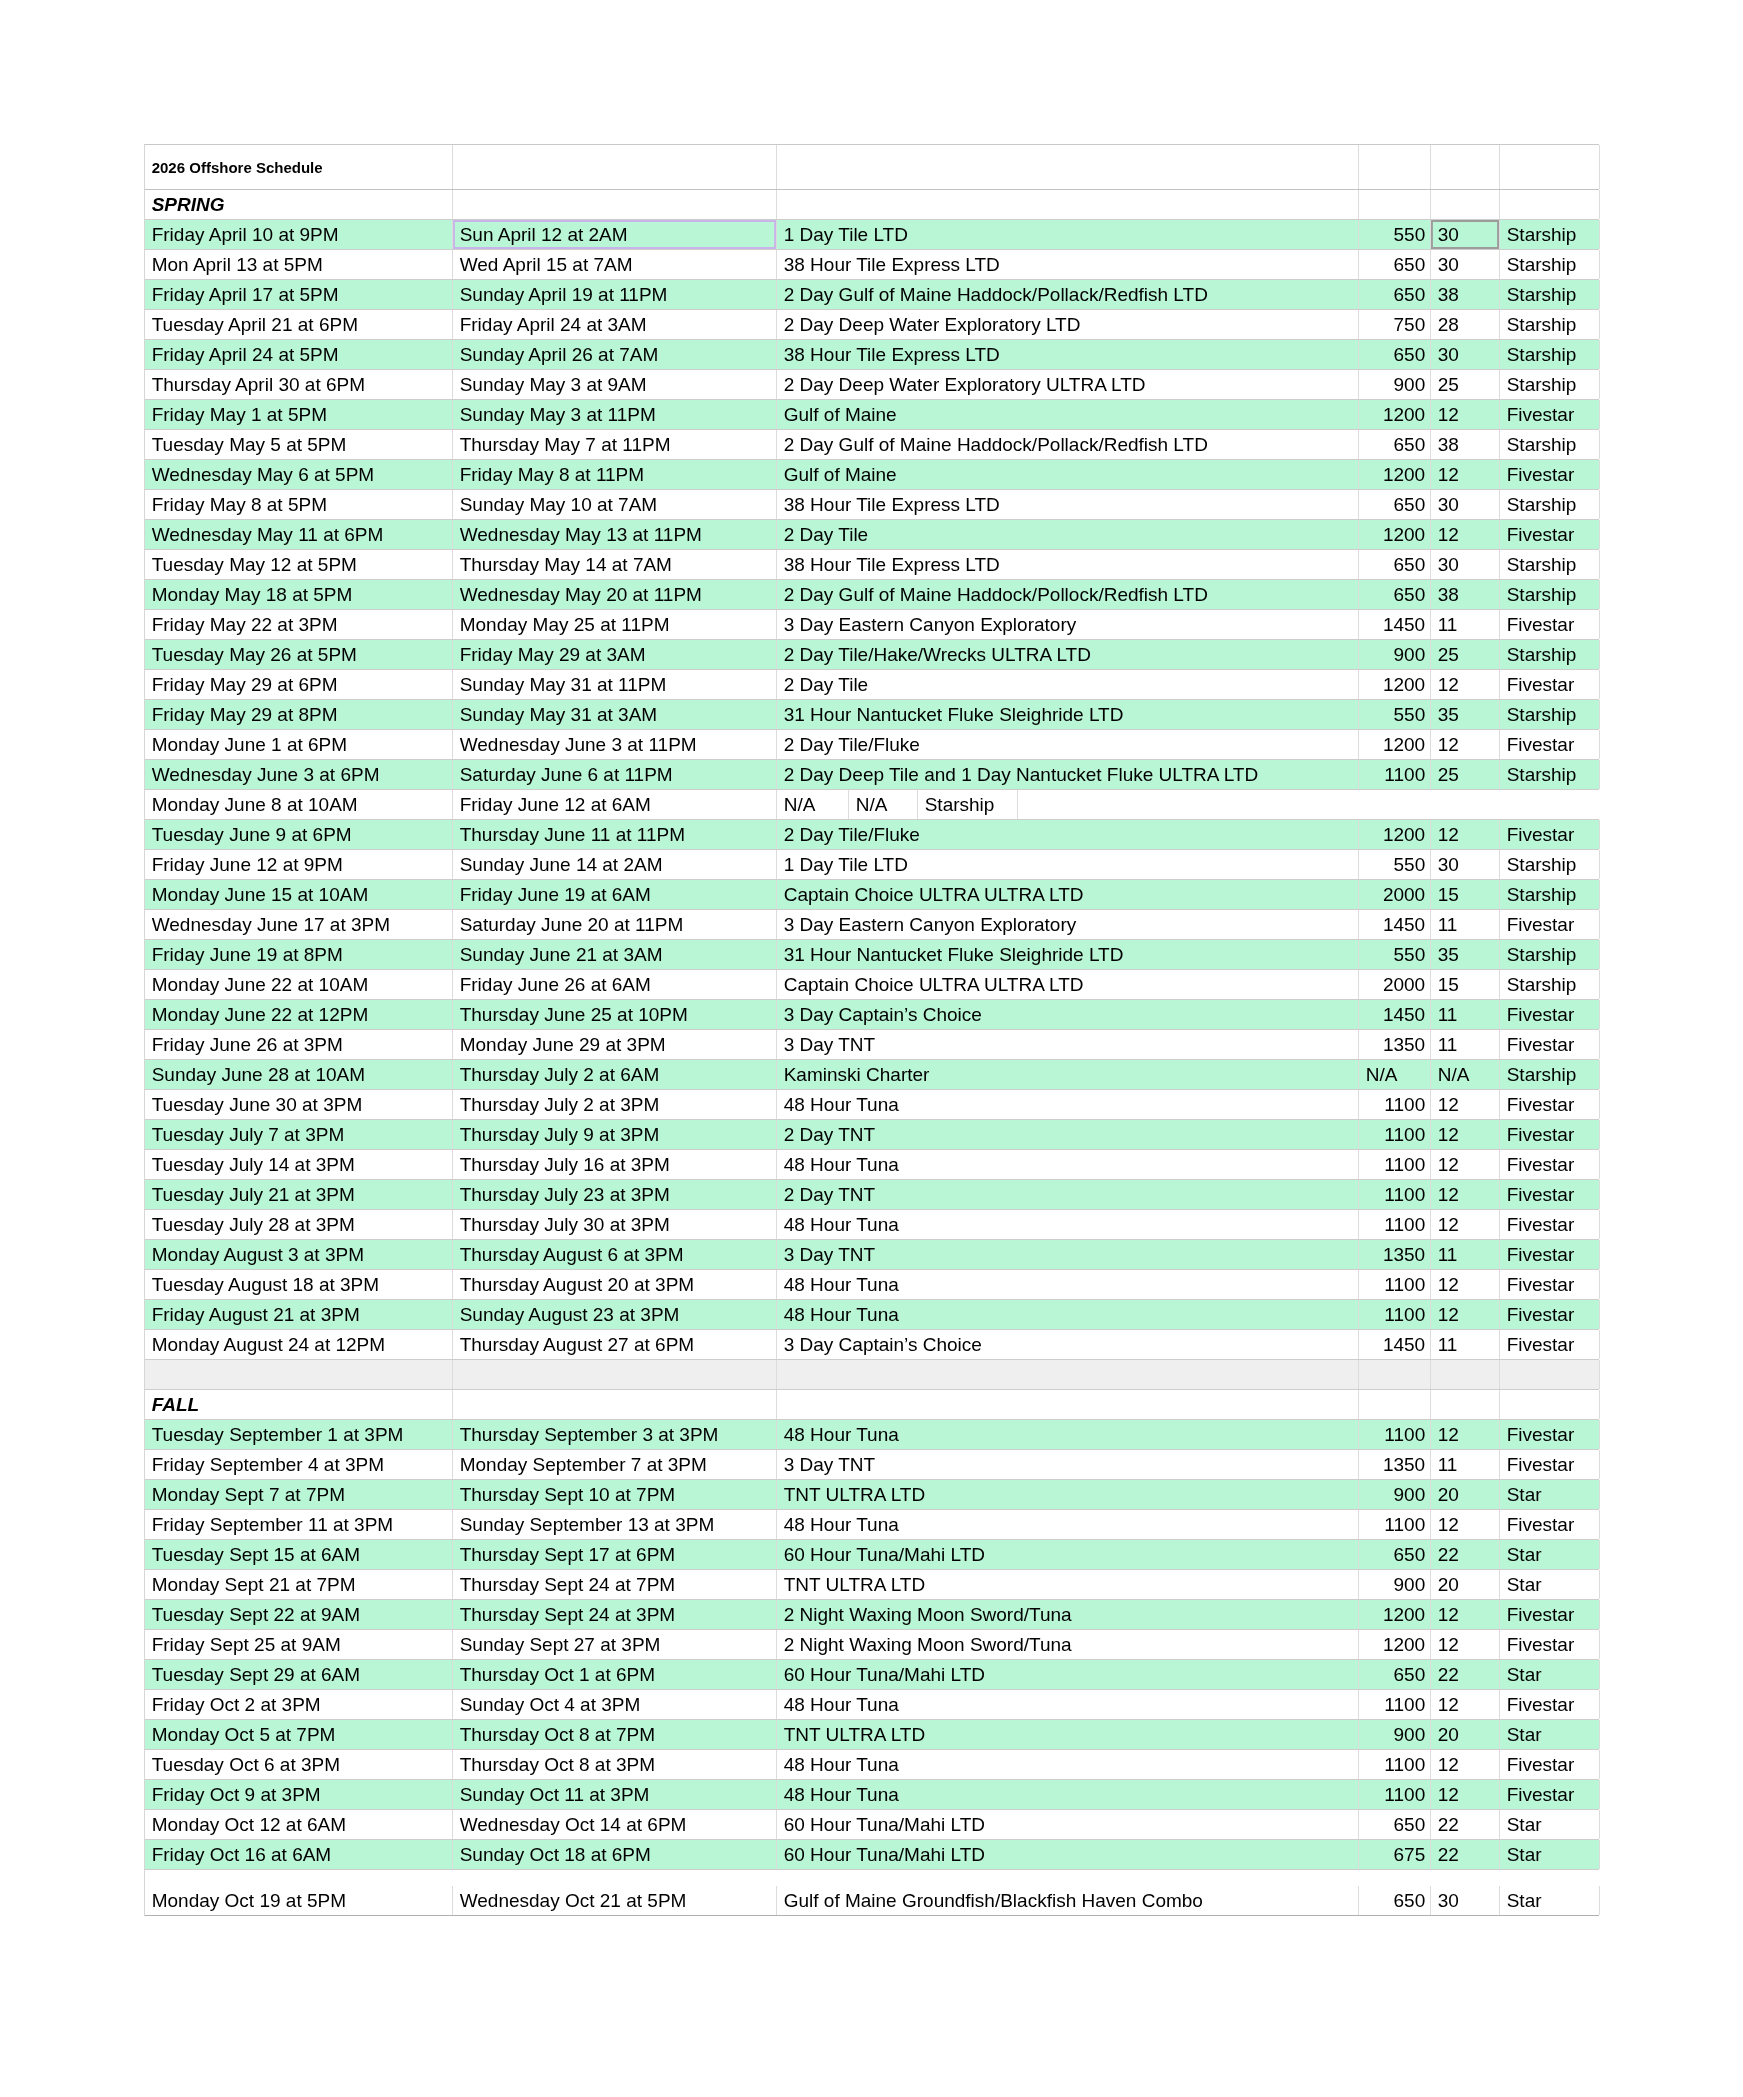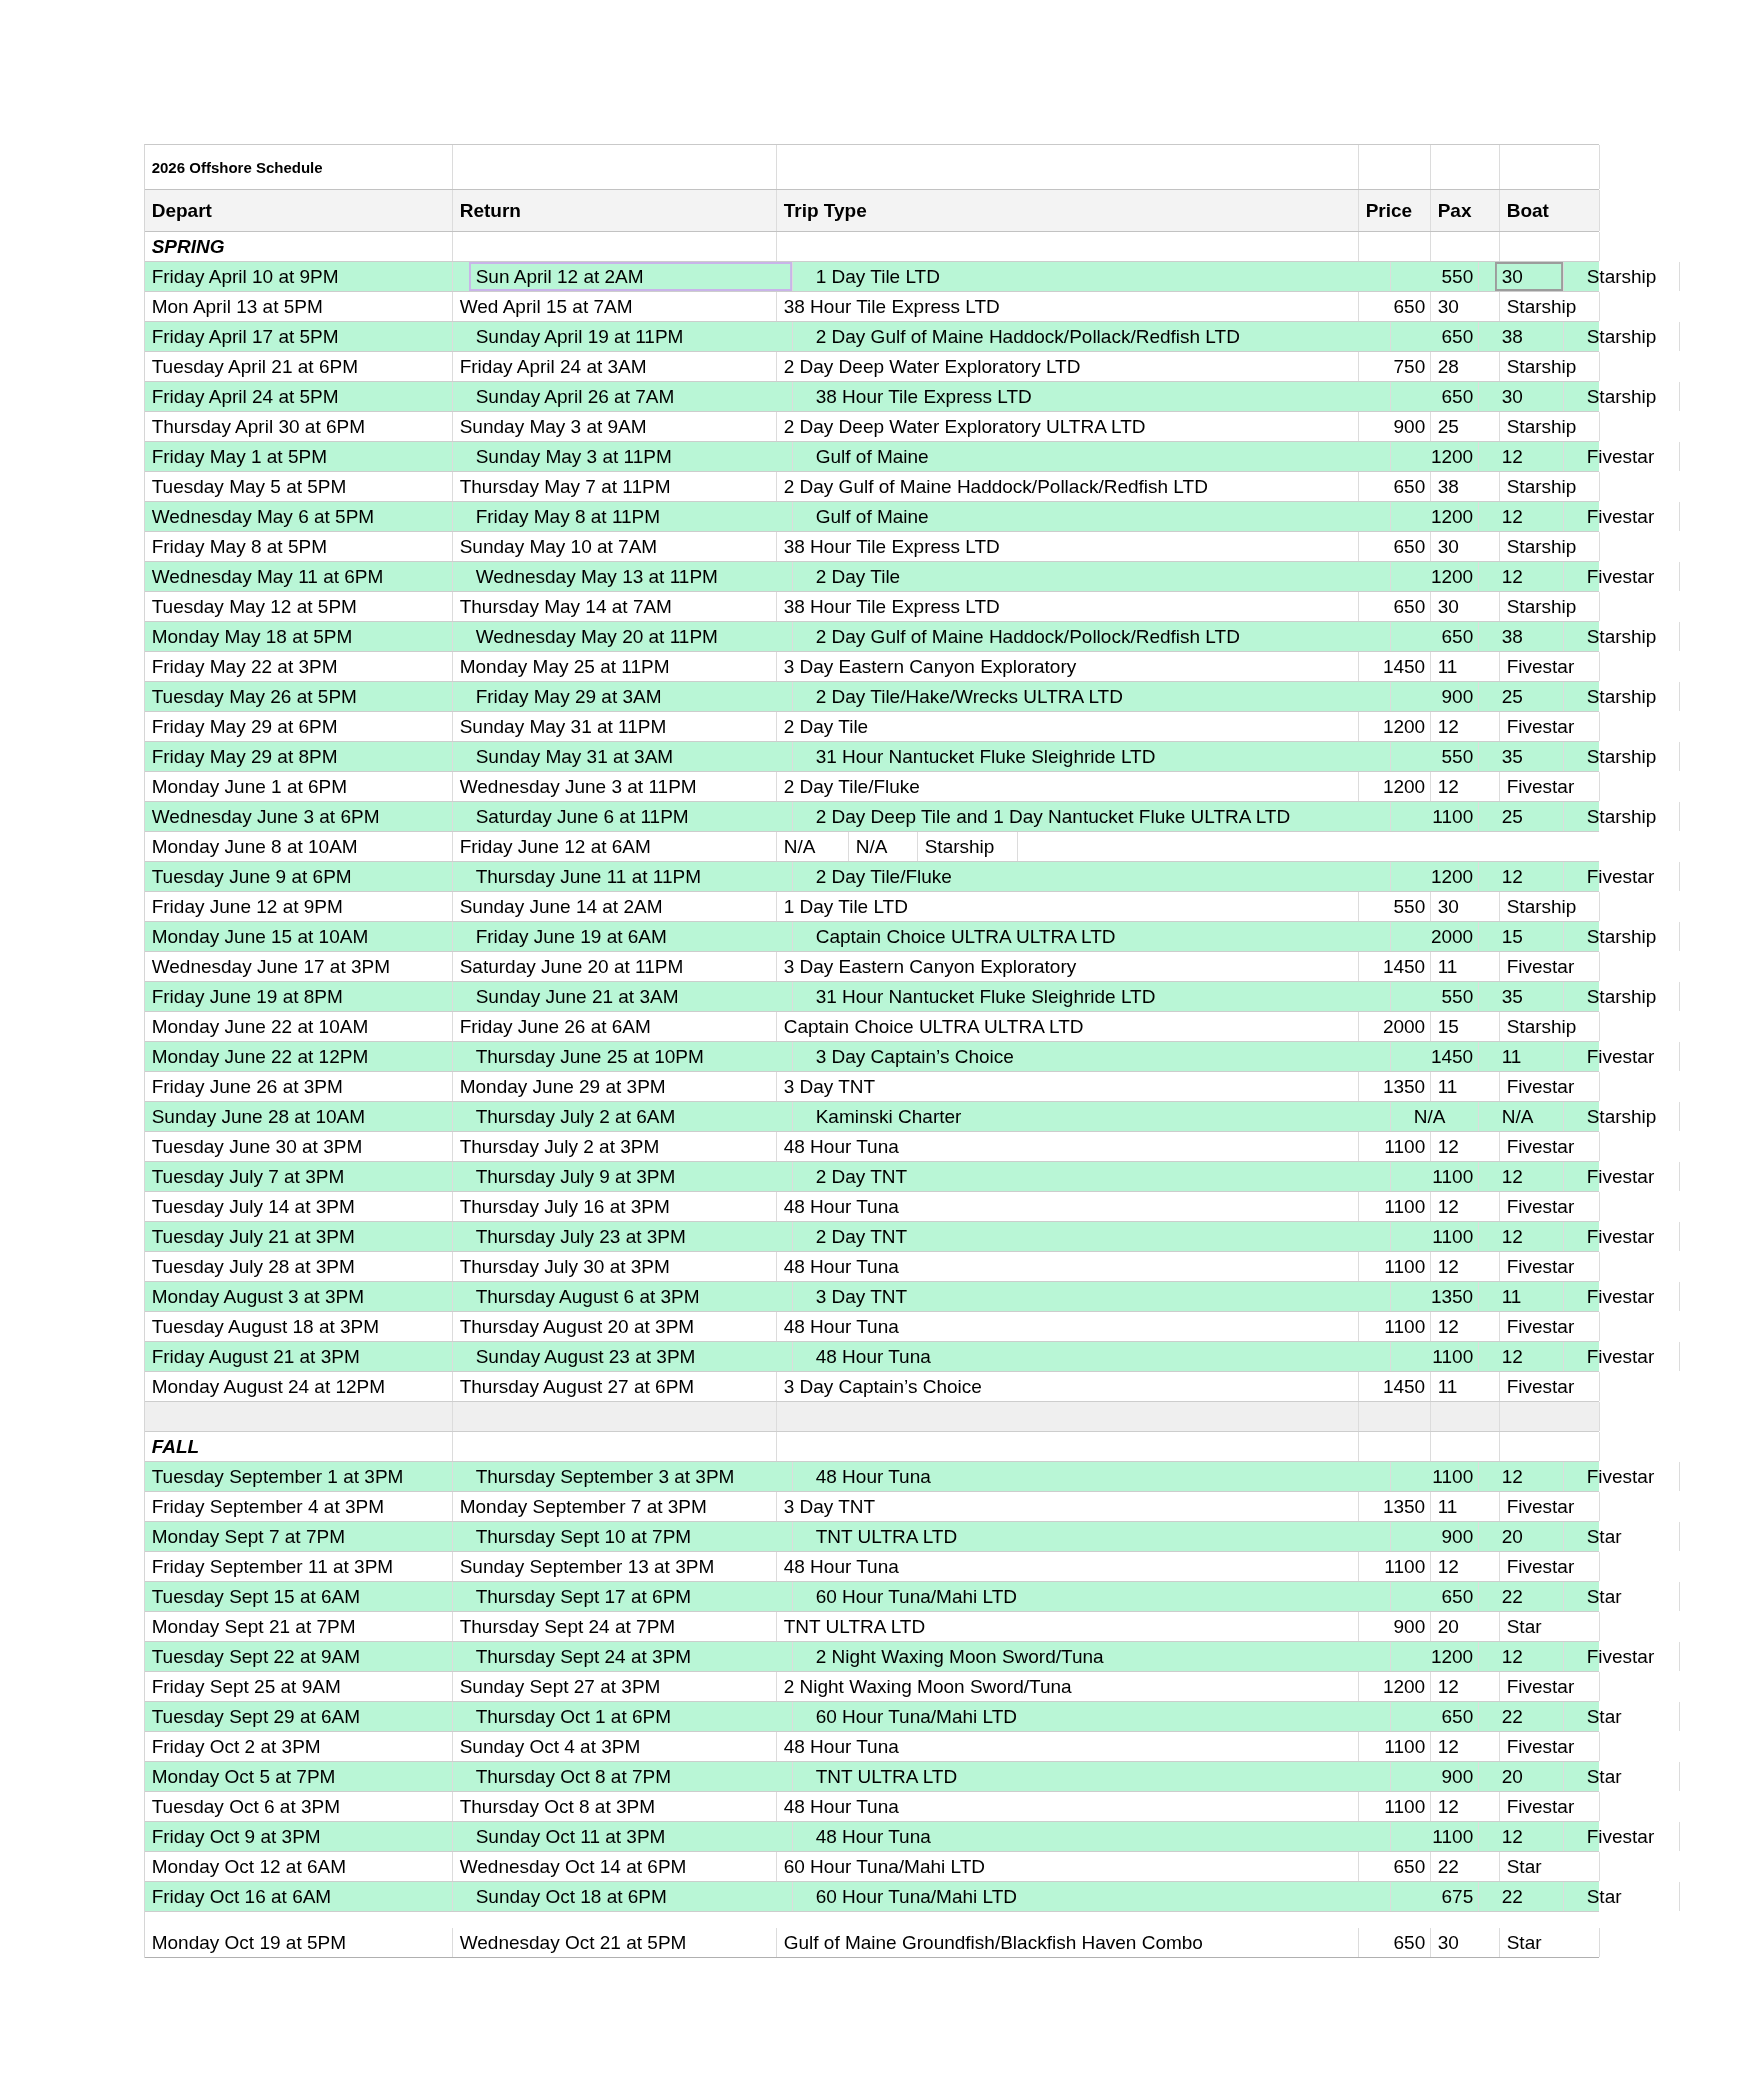--- a/index.html
+++ b/index.html
@@ -12,21 +12,21 @@
     position:absolute;left:144px;top:144px;width:1454px;
     border-top:1.4px solid #c9c9c9;border-left:1px solid #d6d6d6;
     box-sizing:content-box;
   }
   .row{display:flex;height:30px;box-sizing:border-box;border-bottom:1.4px solid #cdcdcd;background:#fff;}
   .row.title-row{height:45px;border-bottom:1.9px solid #c2c2c2;}
   .row.header-row{height:42px;background:#f3f3f3;border-bottom:1.9px solid #c2c2c2;}
   .row.header-row .cell{font-weight:bold;}
   .row.section-row .cell{font-weight:bold;font-style:italic;}
   .row.spacer-row{background:#efefef;}
-  .row.hl{background:var(--hl,#b9f6d6);gap:16px;}
+  .row.hl{background:var(--hl,#b9f6d6);}
   .row.last{border-bottom:1.9px solid #b0b0b0;margin-top:16px;}
   .cell{
     box-sizing:border-box;border-right:1px solid #dcdcdc;
     display:flex;align-items:center;
     padding:0 6.7px;font-size:19px;line-height:1;
     white-space:nowrap;overflow:hidden;flex:none;
   }
   .c0{width:308px}.c1{width:324px}.c2{width:582px}.c3{width:72px}.c4{width:69px}.c5{width:100px}
   .cell.num{justify-content:flex-end;padding-right:4.8px;}
   .title-row .cell{font-weight:bold;font-size:15px;}
@@ -36,28 +36,20 @@
 
 <div class="sheet">
   <div class="row title-row">
     <div class="cell c0">2026 Offshore Schedule</div>
     <div class="cell c1"></div>
     <div class="cell c2"></div>
     <div class="cell c3"></div>
     <div class="cell c4"></div>
     <div class="cell c5"></div>
   </div>
-  <div class="row header-row">
-    <div class="cell c0">Depart</div>
-    <div class="cell c1">Return</div>
-    <div class="cell c2">Trip Type</div>
-    <div class="cell c3">Price</div>
-    <div class="cell c4">Pax</div>
-    <div class="cell c5">Boat</div>
-  </div>
   <div id="rows">
       <div class="row section-row">
         <div class="cell c0">SPRING</div>
         <div class="cell c1"></div>
         <div class="cell c2"></div>
         <div class="cell c3"></div>
         <div class="cell c4"></div>
         <div class="cell c5"></div>
       </div>
       <div class="row hl">

